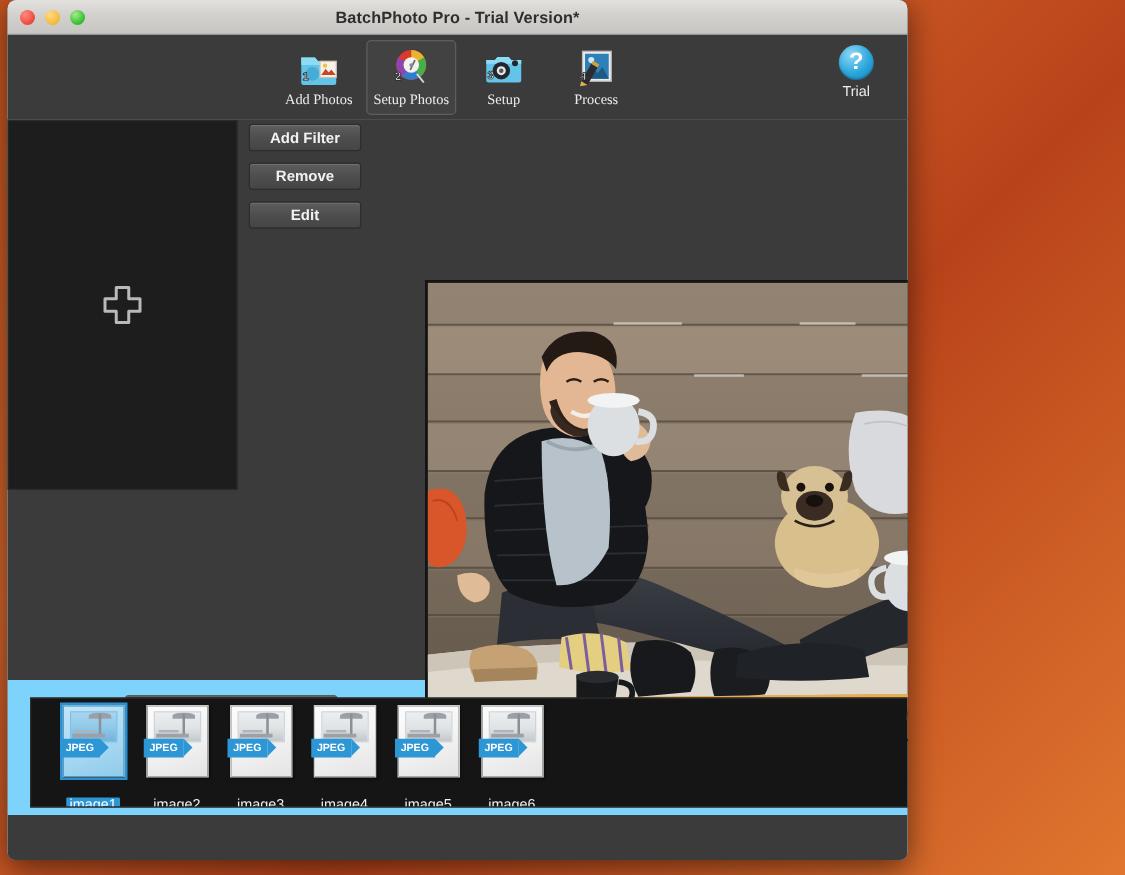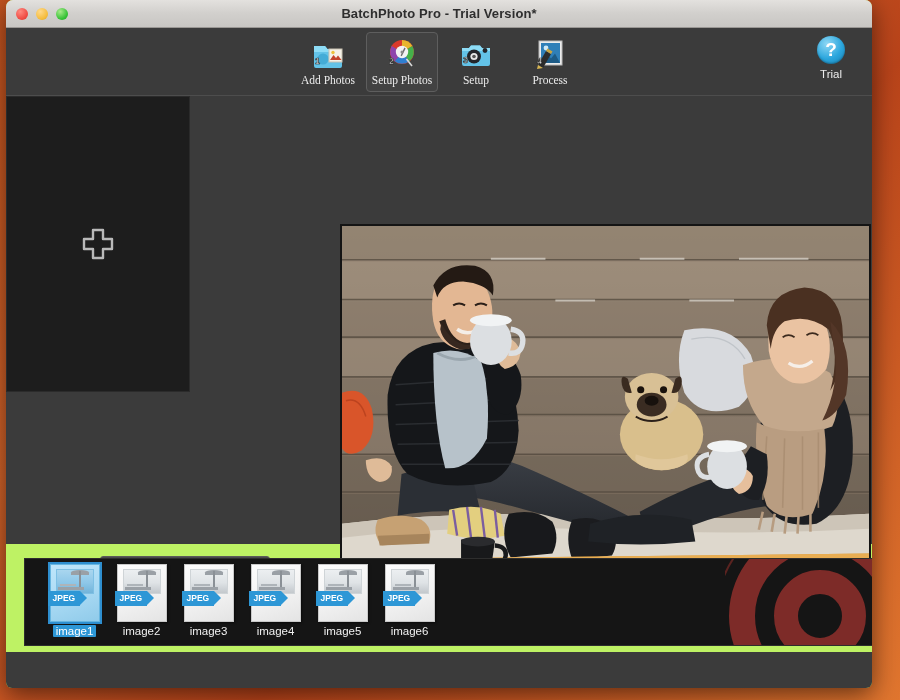--- a/index.html
+++ b/index.html
@@ -10,22 +10,22 @@
   }
   body {
     background: linear-gradient(135deg, #c4531f 0%, #d4642a 30%, #b8431a 60%, #e0762f 100%);
     position: relative;
   }
 
   
   .window {
     position: absolute;
     left: 6px; top: 0px;
-    width: 866px; height: 688px;
-    background: #bef264;
+    width: 720px; height: 688px;
+    background: #7dd3fc;
     border-radius: 7px 7px 6px 6px;
     overflow: hidden;
     box-shadow: 0 6px 24px rgba(0,0,0,.55);
   }
 
   
   .titlebar {
     position: relative;
     height: 28px;
     background: linear-gradient(180deg, #e3e1de 0%, #d2d0cd 48%, #c8c6c3 100%);
@@ -252,21 +252,21 @@
     display: flex; align-items: center;
     line-height: 1;
   }
   .jpeg-tag::after {
     content: ""; position: absolute; right: -7px; top: 0;
     border-top: 7.5px solid transparent;
     border-bottom: 7.5px solid transparent;
     border-left: 7px solid #2d97d6;
   }
   .thumb .name {
-    margin-top: 3px;
+    margin-top: 16px;
     font-size: 11.5px; color: #f0f0f0;
     padding: 0 3px; border-radius: 1px;
     white-space: nowrap;
   }
   .thumb.selected .name { background: #2d97d6; color: #ffffff; }
 
   .watermark {
     position: absolute; right: -40px; top: -38px;
     width: 190px; height: 190px; z-index: 1;
     pointer-events: none;
@@ -363,20 +363,25 @@
   <div class="appbody">
 
     <div class="filterbox">
       <span class="plus-icon">
         <svg viewBox="0 0 34 34" width="34" height="34">
           <path d="M12 3 h10 v9 h9 v10 h-9 v9 h-10 v-9 h-9 v-10 h9 Z" fill="#1d1d1d" stroke="#b9b9b9" stroke-width="2.4" stroke-linejoin="round"></path>
         </svg>
       </span>
     </div>
 
+    <div class="filter-btns">
+      <div class="btn">Add Filter</div>
+      <div class="btn">Remove</div>
+      <div class="btn">Edit</div>
+    </div>
 
     <div class="row row-preset">
       <span class="row-label">Preset</span>
       <div class="select">
         <span>Keep Unchanged</span>
         <span class="chev"></span>
       </div>
       <span class="pencil">
         <svg viewBox="0 0 18 18" width="18" height="18">
           <path d="M3.5 14.5 L4.6 11.4 L12.4 3.6 L15 6.2 L7.2 14 Z" fill="#e6e6e6"></path>

